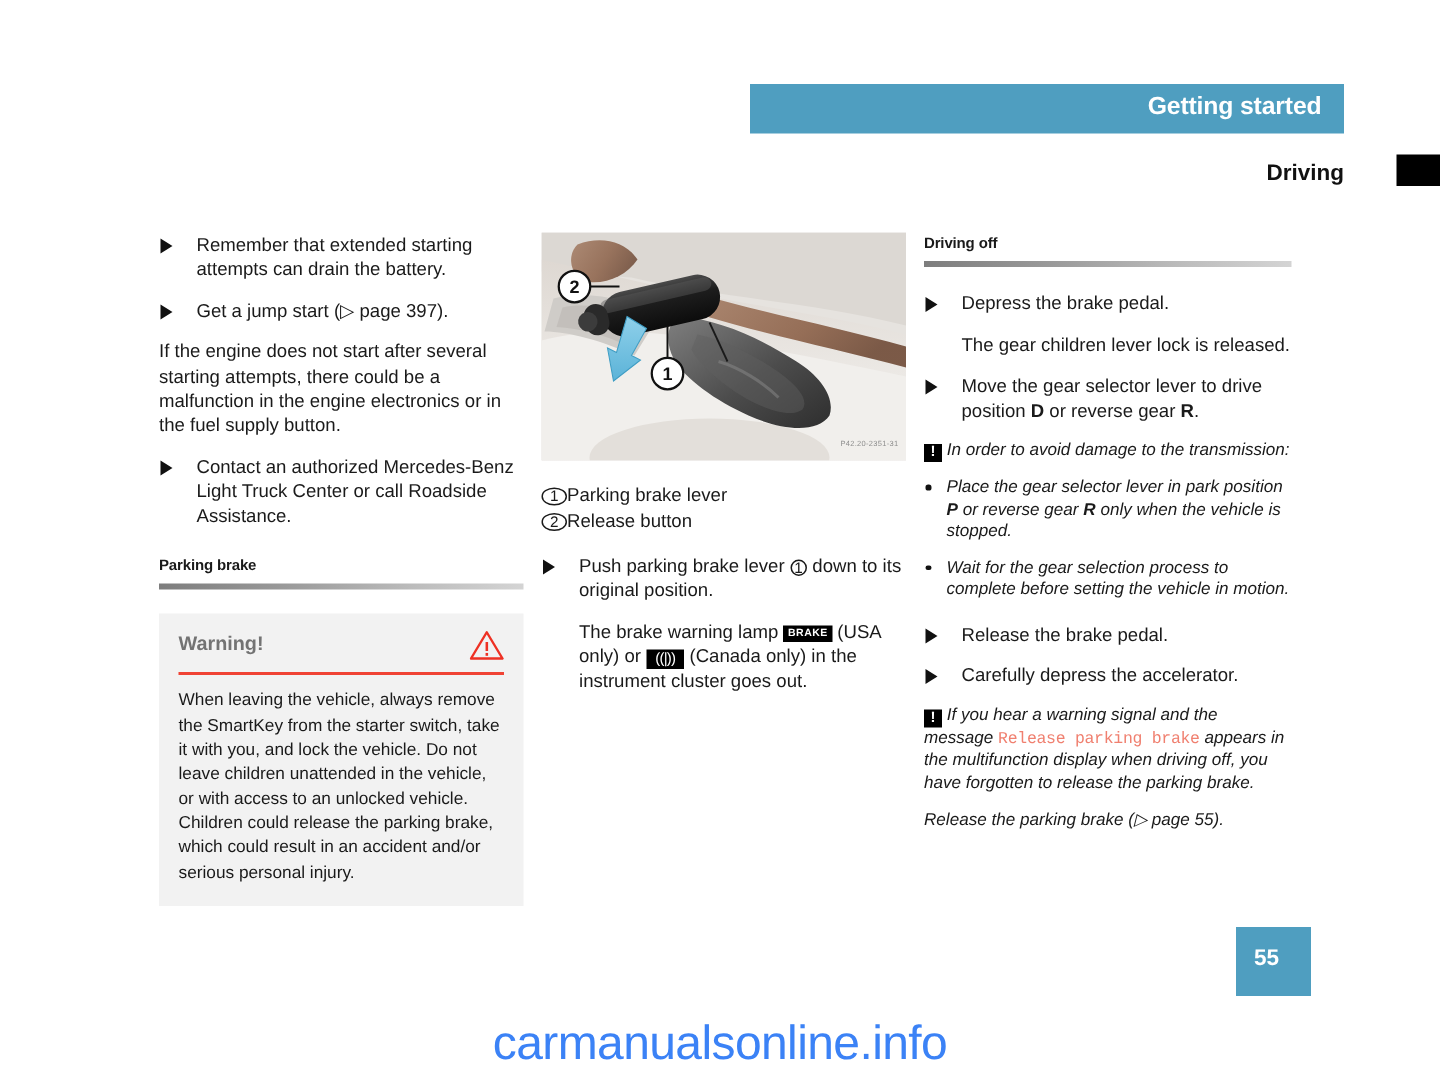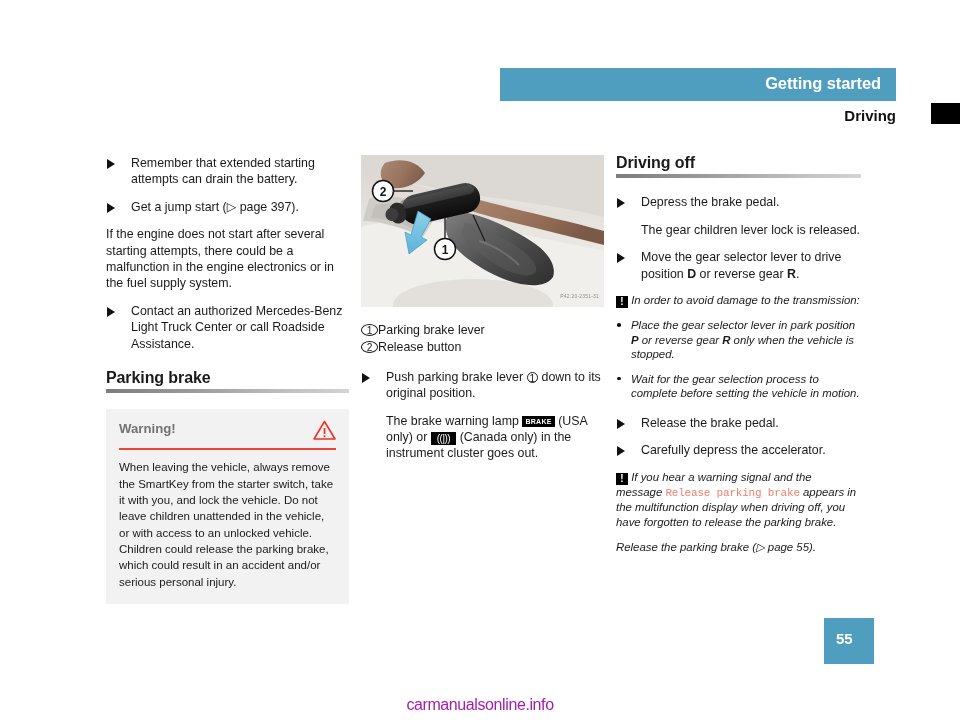--- a/index.html
+++ b/index.html
@@ -9,21 +9,21 @@
     background: #ffffff;
     font-family: "Liberation Sans", sans-serif;
     color: #1a1a1a;
     overflow: hidden;
   }
   .page { position: relative; width: 960px; height: 720px; }
 
   
   .hdr-bar {
     position: absolute;
-    left: 500px; top: 68px;
+    left: 500px; top: 56px;
     width: 396px; height: 33px;
     background: #4f9ec0;
   }
   .hdr-bar-label {
     position: absolute;
     right: 15px; top: 6px;
     color: #ffffff;
     font-size: 16.5px;
     font-weight: bold;
     letter-spacing: -0.1px;
@@ -77,21 +77,21 @@
   .dot-item .dot {
     position: absolute;
     left: 1px; top: 5px;
     width: 3.5px; height: 3.5px;
     border-radius: 50%;
     background: #111111;
   }
 
   
   .sec-head {
-    font-size: 16px;
+    font-size: 10px;
     font-weight: bold;
     margin: 0 0 3px 0;
     letter-spacing: -0.1px;
   }
   .sec-rule {
     height: 4px;
     background: linear-gradient(to right, #7d7d7d 0%, #9a9a9a 35%, #bcbcbc 70%, #d4d4d4 100%);
     margin-bottom: 16px;
   }
 
@@ -227,22 +227,22 @@
     color: #ffffff;
     font-size: 15px;
     font-weight: bold;
   }
 
   
   .watermark {
     position: absolute;
     left: 0; right: 0; bottom: 6px;
     text-align: center;
-    color: #a21caf;
-    font-size: 16px;
+    color: #3b82f6;
+    font-size: 32px;
     letter-spacing: -0.4px;
   }
 </style>
 </head>
 <body>
 
 <div class="page">
 
   <div class="hdr-bar">
     <div class="hdr-bar-label">Getting started</div>
@@ -255,21 +255,21 @@
     <div class="arrow-item">
       <span class="tri"></span>
       <span>Remember that extended starting attempts can drain the battery.</span>
     </div>
 
     <div class="arrow-item">
       <span class="tri"></span>
       <span>Get a jump start (▷ page 397).</span>
     </div>
 
-    <p class="para">If the engine does not start after several starting attempts, there could be a malfunction in the engine electronics or in the fuel supply system.</p>
+    <p class="para">If the engine does not start after several starting attempts, there could be a malfunction in the engine electronics or in the fuel supply button.</p>
 
     <div class="arrow-item">
       <span class="tri"></span>
       <span>Contact an authorized Mercedes-Benz Light Truck Center or call Roadside Assistance.</span>
     </div>
 
     <div style="height:7px"></div>
 
     <div class="sec-head">Parking brake</div>
     <div class="sec-rule"></div>

